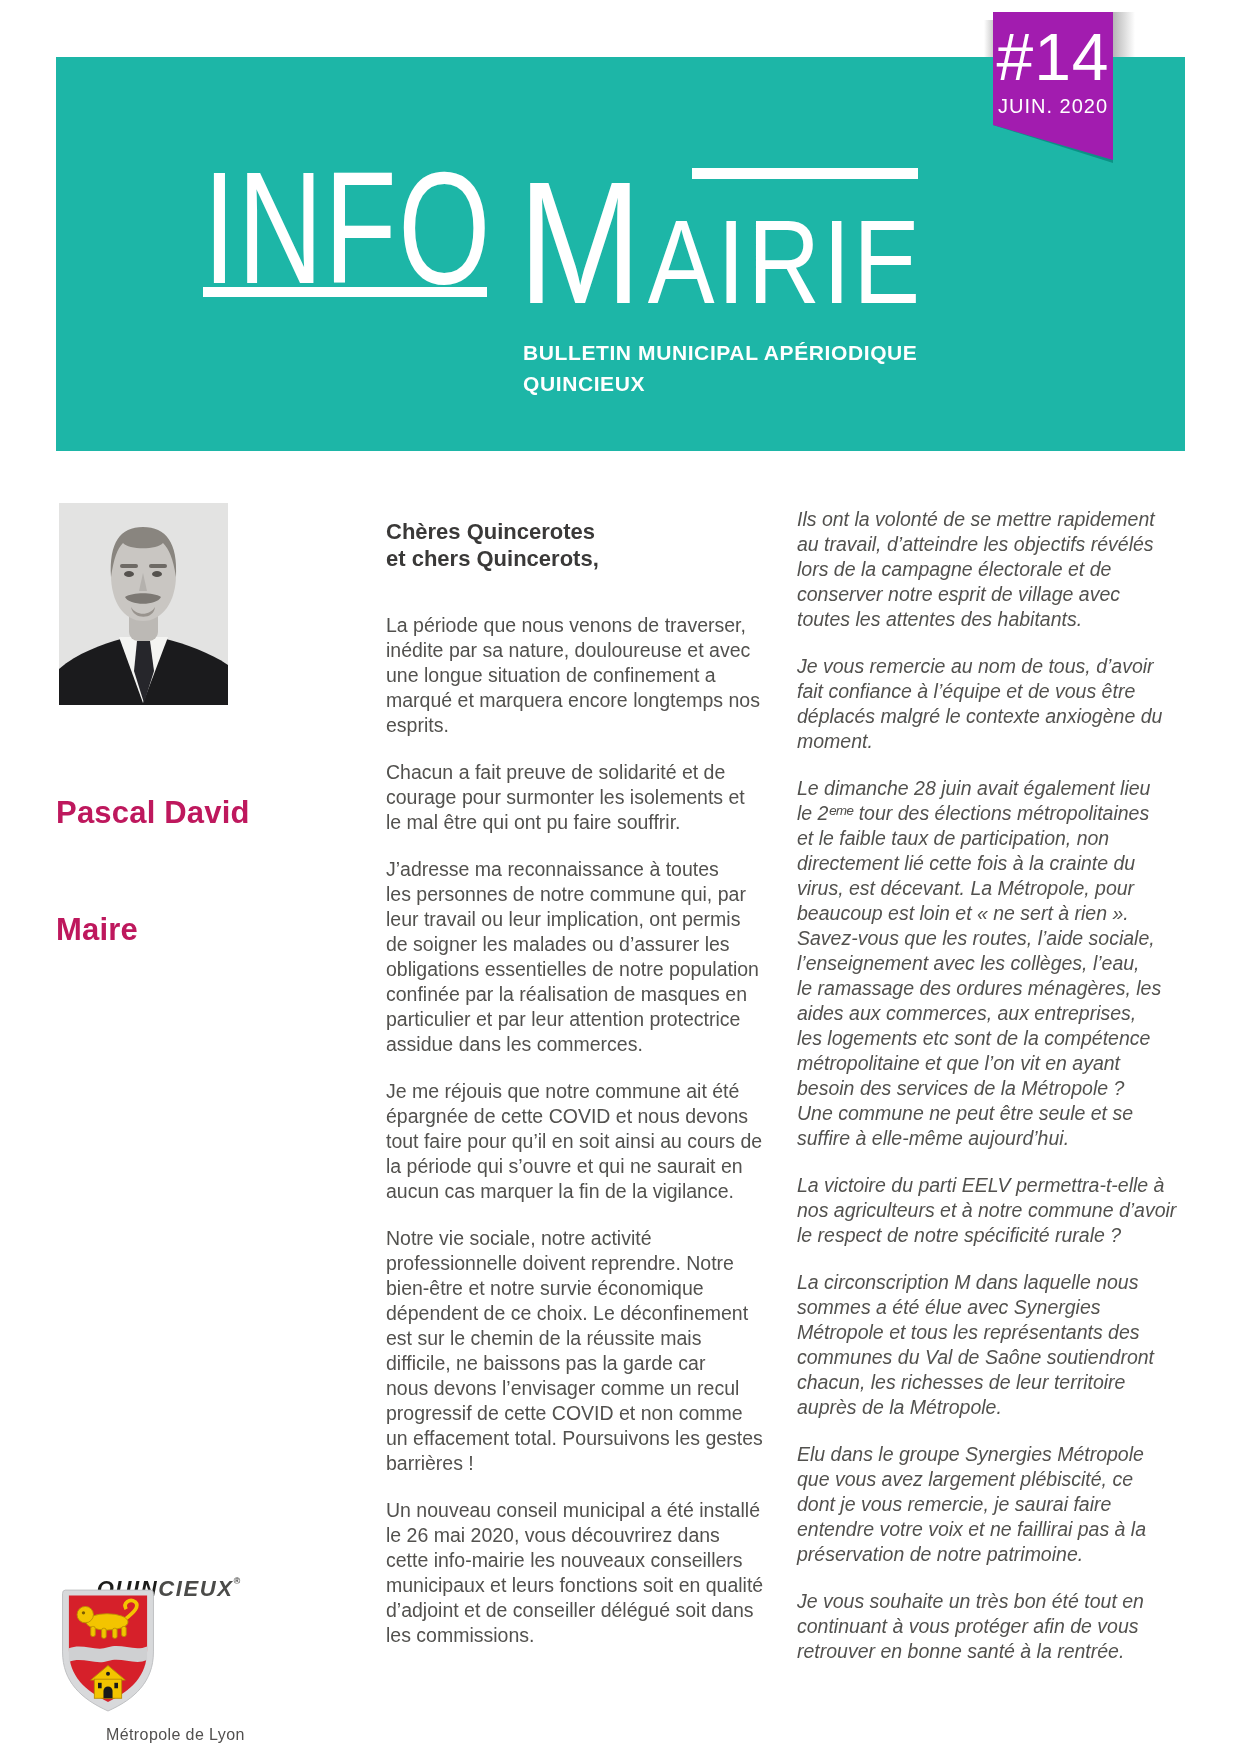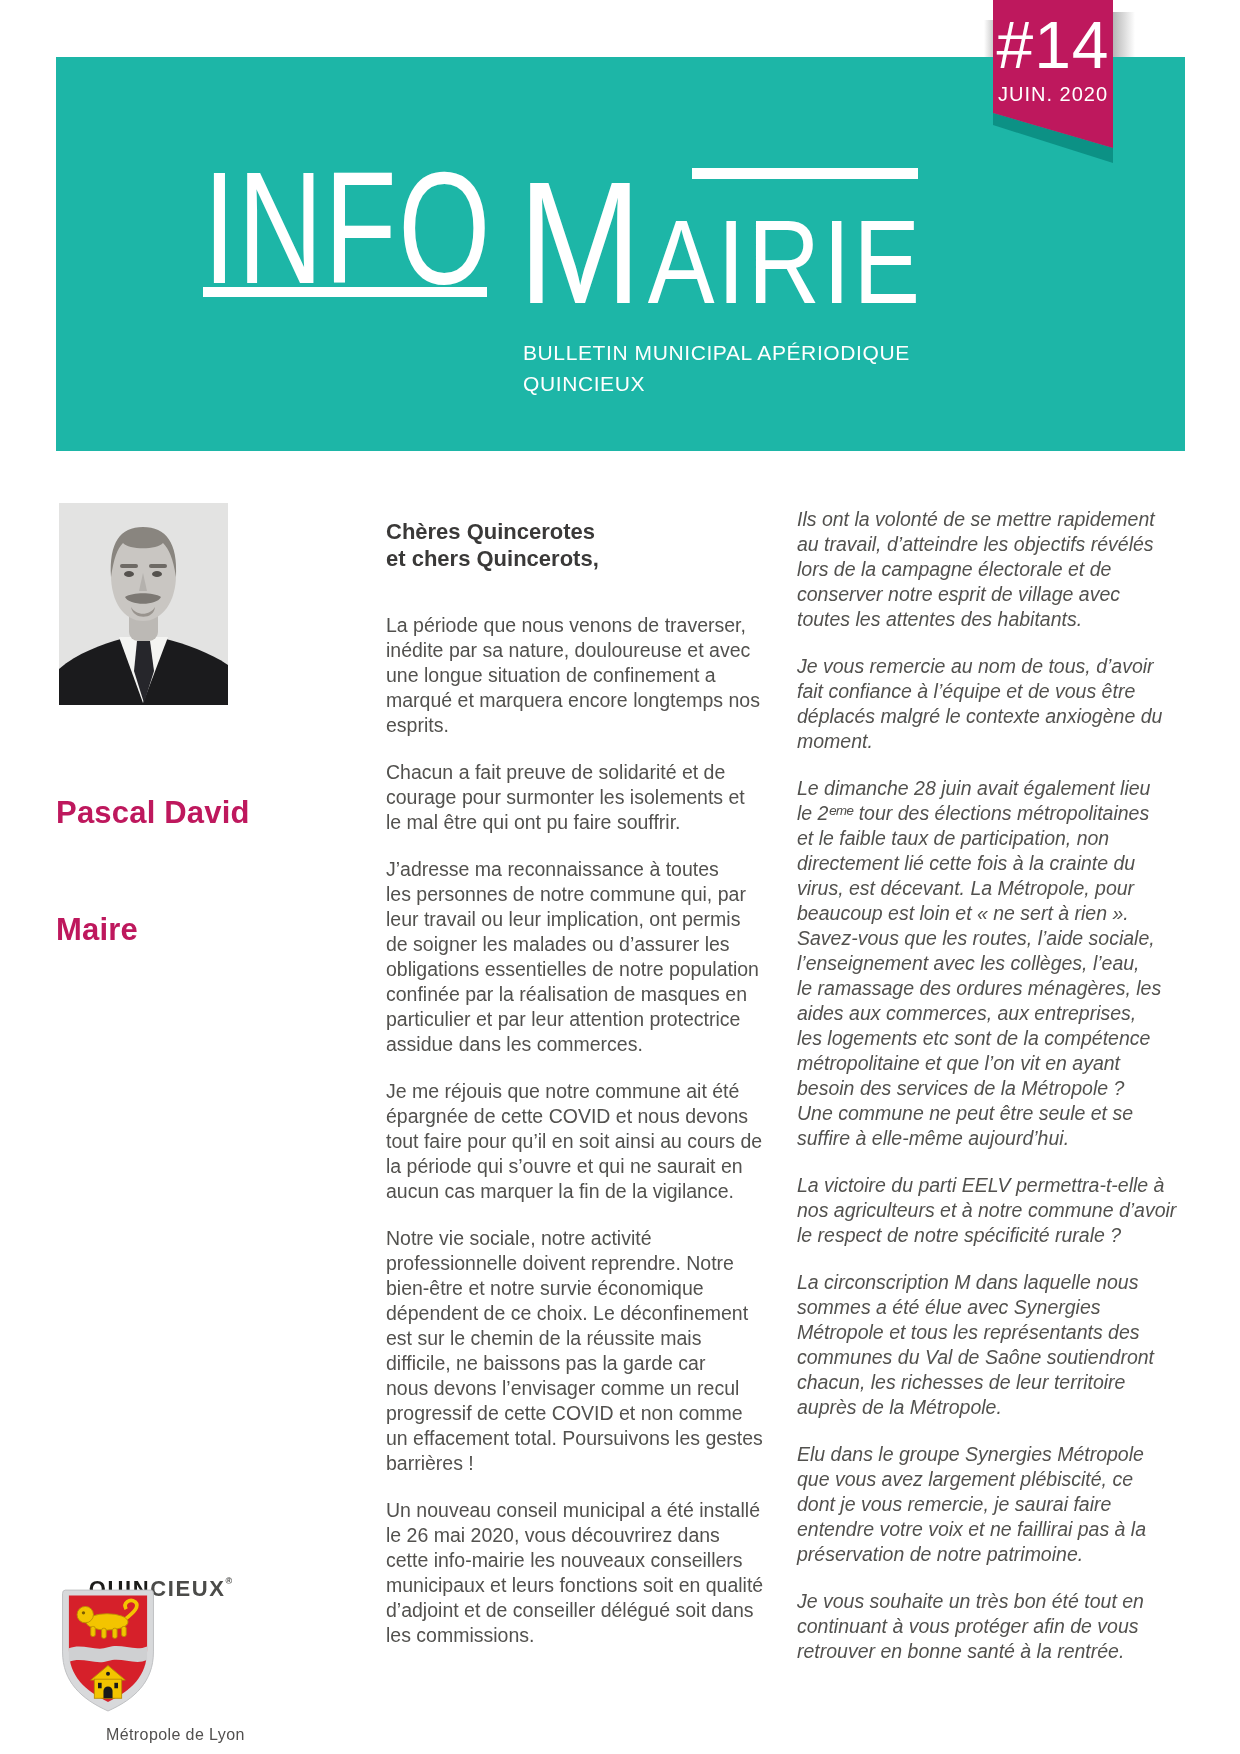--- a/index.html
+++ b/index.html
@@ -32,35 +32,35 @@
     white-space:pre;
   }
   .logo-mairie .big-m  { font-size:175px; line-height:175px; font-weight:300; }
   .logo-mairie .rest   { font-size:118px; line-height:118px; font-weight:300; letter-spacing:3px; }
   .logo-mairie-overline {
     position:absolute; left:692px; top:168px; width:226px; height:11px;
     background:#ffffff;
   }
   .banner-sub {
     position:absolute; left:523px; color:#ffffff;
-    font-size:21px; font-weight:400; letter-spacing:.6px; white-space:pre;
+    font-size:21px; font-weight:700; letter-spacing:.6px; white-space:pre;
   }
   .banner-sub.line1 { top:341px; }
   .banner-sub.line2 { top:372px; }
 
   
   .ribbon-fold {
     position:absolute; left:993px; top:0; width:120px; height:166px;
     background:#0c9185;
     clip-path:polygon(0 113px, 120px 148px, 120px 163px, 0 125px);
     z-index:3;
   }
   .ribbon {
-    position:absolute; left:993px; top:0; width:120px; height:150px;
-    background:#be185d;
+    position:absolute; left:993px; top:12px; width:120px; height:150px;
+    background:#a21caf;
     clip-path:polygon(0 0, 120px 0, 120px 148px, 0 113px);
     z-index:4;
   }
   .ribbon-issue {
     position:absolute; left:0; top:12px; width:120px; text-align:center;
     font-size:66px; font-weight:500; color:#ffffff; letter-spacing:1px;
     line-height:66px; white-space:pre;
   }
   .ribbon-date {
     position:absolute; left:0; top:83px; width:120px; text-align:center;
@@ -79,23 +79,24 @@
   }
 
   
   .photo-frame { position:absolute; left:59px; top:503px; width:169px; height:202px; }
   .author-name {
     position:absolute; left:56px; top:715px; width:290px;
     font-size:31px; line-height:39px; font-weight:700; color:#be185d;
     letter-spacing:.2px; white-space:pre;
   }
   .qx-wordmark {
-    position:absolute; left:58px; top:1550px;
+    position:absolute; left:66px; top:1550px;
     font-size:22px; font-weight:800; letter-spacing:1.6px; color:#1c1c1a;
     white-space:pre;
+    font-style:italic;
   }
   .qx-wordmark .light { color:#4b4b49; font-weight:700; }
   .qx-wordmark .reg { font-size:9px; vertical-align:top; color:#4b4b49; }
   .crest { position:absolute; left:58px; top:1588px; width:100px; height:126px; }
   .crest-caption {
     position:absolute; left:70px; top:1726px;
     font-size:16px; color:#514f4e; letter-spacing:.4px; white-space:pre;margin-left:36px;
   }
 
   

